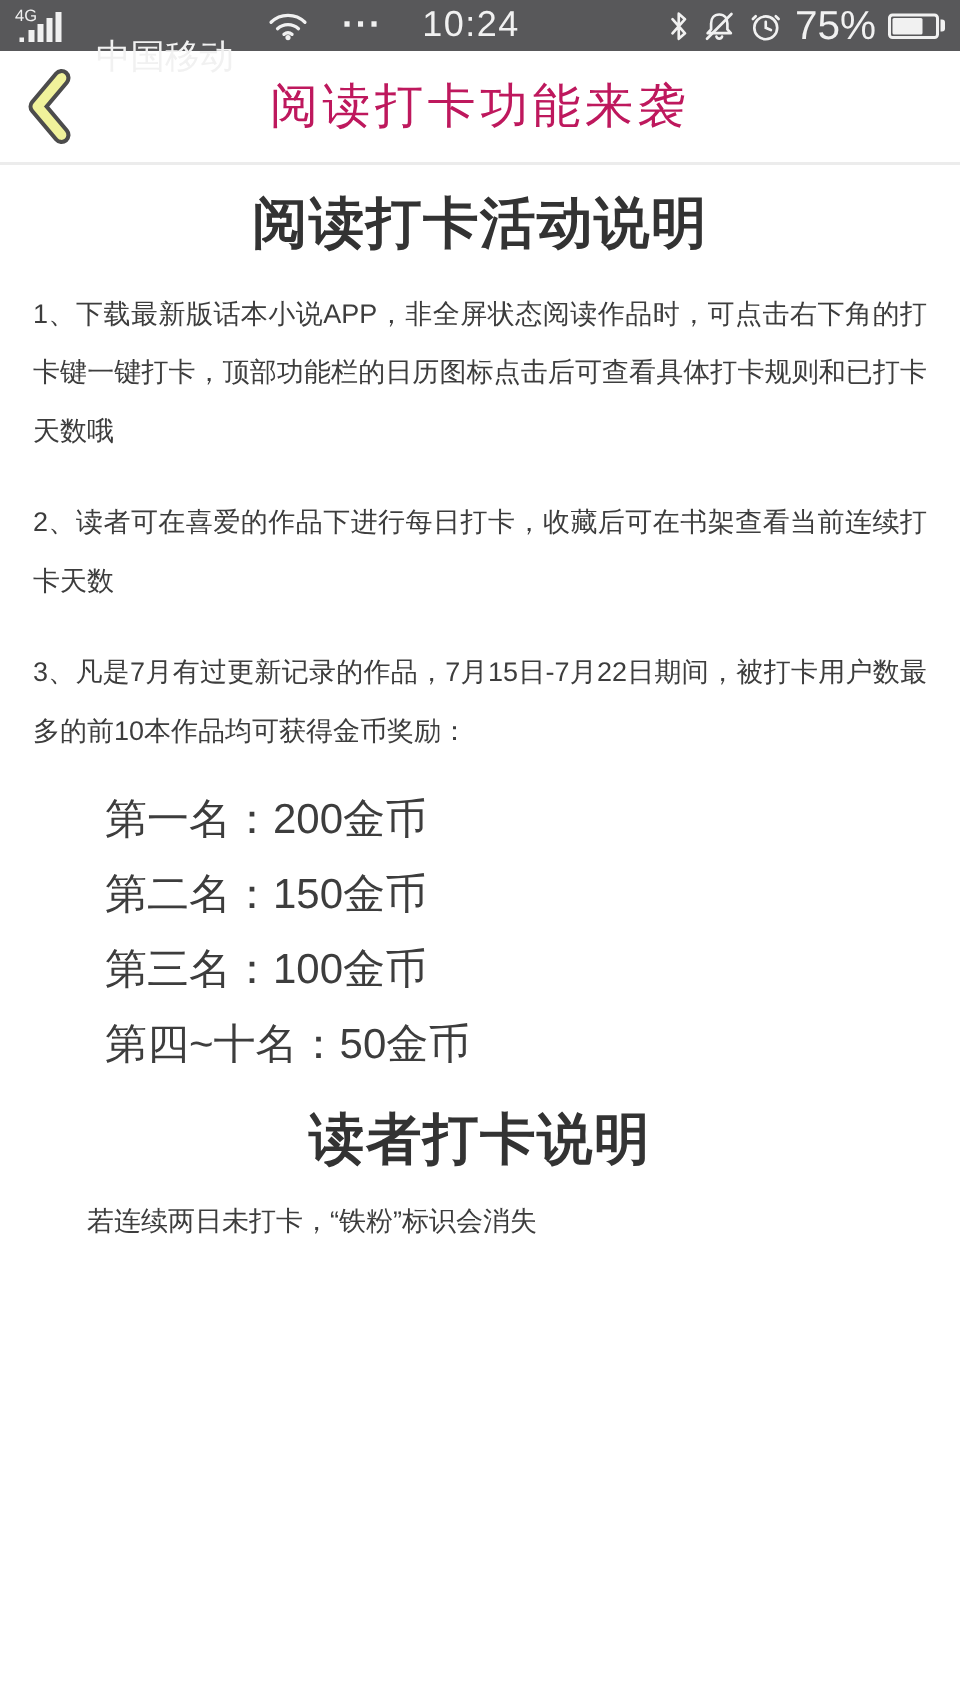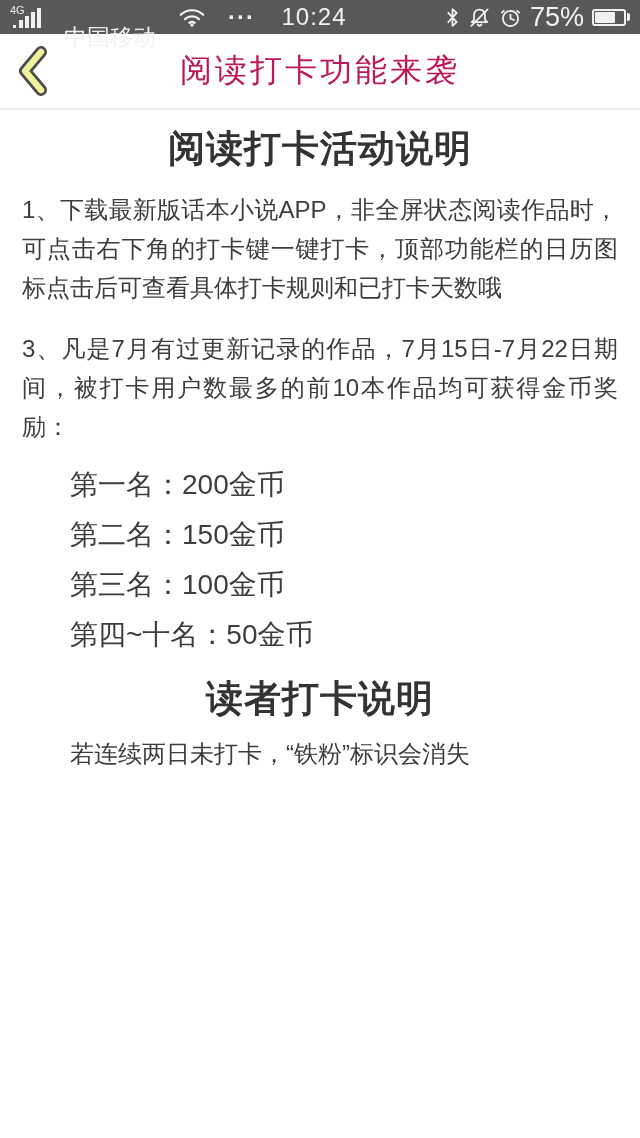--- a/index.html
+++ b/index.html
@@ -40,21 +40,21 @@
   }
   .nav-title{font-size:32px;color:#be185d;letter-spacing:3px;}
   
   .content{padding:0 22px;color:#3d3d3d;}
   .sec-heading{
     font-size:37px;color:#333333;font-weight:bold;text-align:center;
     margin:14px 0 0;letter-spacing:1px;
   }
   .sec-heading.second{}
   .content p{
-    font-size:24px;line-height:39px;margin:22px 0 0;
+    font-size:18px;line-height:39px;margin:22px 0 0;
     text-align:justify;color:#3d3d3d;
   }
   .rewards{list-style:none;margin:14px 0 0;padding:0 0 0 48px;}
   .rewards li{font-size:28px;line-height:50px;color:#3d3d3d;}
   .indent{text-indent:2em;}
   p.first-after-heading{margin-top:16px;}
   p.cutoff{margin-top:10px;}
 </style>
 </head>
 <body>
@@ -125,20 +125,21 @@
       </svg>
     </span>
   </button>
   <div class="nav-title">阅读打卡功能来袭</div>
 </nav>
 
 <main class="content">
   <h1 class="sec-heading">阅读打卡活动说明</h1>
 
   <p class="first-after-heading">1、下载最新版话本小说APP，非全屏状态阅读作品时，可点击右下角的打卡键一键打卡，顶部功能栏的日历图标点击后可查看具体打卡规则和已打卡天数哦</p>
+  <p>2、读者可在喜爱的作品下进行每日打卡，收藏后可在书架查看当前连续打卡天数</p>
   <p>3、凡是7月有过更新记录的作品，7月15日-7月22日期间，被打卡用户数最多的前10本作品均可获得金币奖励：</p>
 
   <ul class="rewards">
     <li>第一名：200金币</li>
     <li>第二名：150金币</li>
     <li>第三名：100金币</li>
     <li>第四~十名：50金币</li>
   </ul>
 
   <h2 class="sec-heading second">读者打卡说明</h2>

